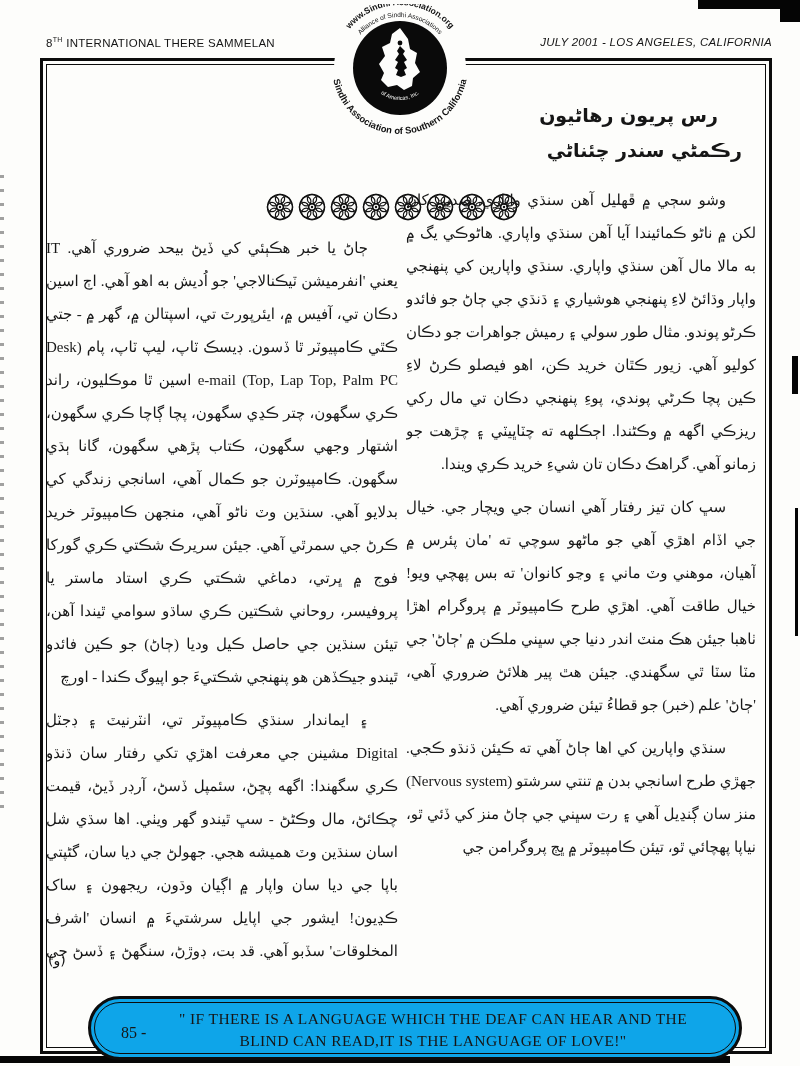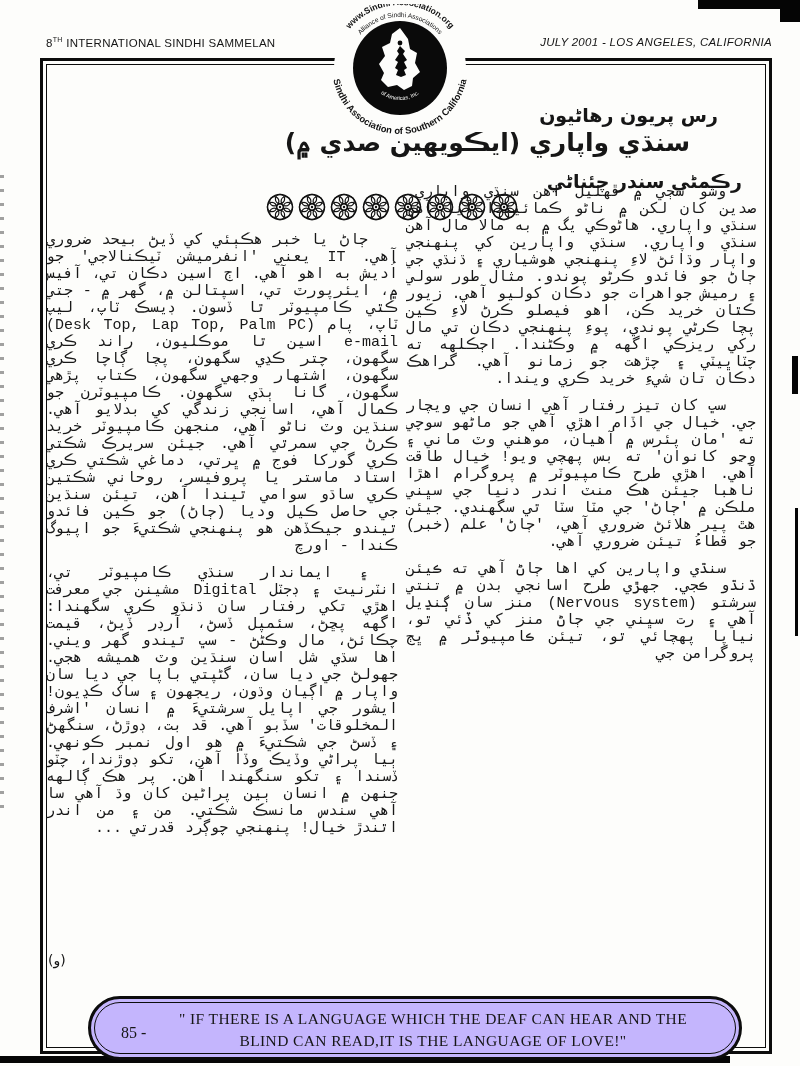--- a/index.html
+++ b/index.html
@@ -27,34 +27,34 @@
   .logo{position:absolute;left:312px;top:4px;width:176px;height:132px;}
   
   .titleblock{position:absolute;left:110px;top:104px;width:580px;text-align:right;direction:rtl;font-family:"DejaVu Sans",sans-serif;}
   .title-kicker{font-size:19px;font-weight:bold;position:relative;left:28px;}
   .title-main{font-size:25px;font-weight:bold;margin-top:2px;}
   .title-author{font-size:19px;font-weight:bold;margin-top:13px;position:relative;left:52px;}
   .ornament{position:absolute;left:266px;top:190px;width:252px;height:34px;}
   
   .col{
     position:absolute;direction:rtl;text-align:justify;
-    font-family:Liberation Mono, monospace;font-size:15px;line-height:17px;
+    font-family:Liberation Serif, serif;font-size:15px;line-height:33px;
     overflow:hidden;color:#181818;
   }
   .col p{margin:0 0 10px 0;text-indent:30px;}
   .col-right{left:406px;top:184px;width:350px;height:800px;}
   .col-left{left:46px;top:232px;width:352px;height:742px;}
   .endmark{
     position:absolute;left:48px;top:952px;width:60px;
     font-family:"DejaVu Sans",sans-serif;font-size:14px;direction:rtl;text-align:left;
   }
   
   .footer-pill{
     position:absolute;left:88px;top:996px;width:648px;height:58px;
-    border:3px solid #0c0c0c;border-radius:32px;background:#c4b5fd;
+    border:3px solid #0c0c0c;border-radius:32px;background:#0ea5e9;
   }
   .footer-pill-inner{
     position:absolute;left:3px;top:3px;right:3px;bottom:3px;
     border:1px solid #0c0c0c;border-radius:27px;
   }
   .pagenum{
     position:absolute;left:26px;top:21px;
     font-family:"Liberation Serif",serif;font-size:16px;
   }
   .quote{
@@ -69,21 +69,21 @@
 <div class="page">
 
   <div class="artifact" style="left:698px;top:0;width:102px;height:9px;"></div>
   <div class="artifact" style="left:780px;top:0;width:20px;height:22px;"></div>
   <div class="left-edge-marks"></div>
   <div class="artifact" style="left:792px;top:356px;width:6px;height:38px;"></div>
   <div class="artifact" style="left:795px;top:508px;width:3px;height:128px;"></div>
   <div class="artifact" style="left:0;top:1056px;width:730px;height:7px;"></div>
 
   <div class="header">
-    <div class="header-left"><span>8</span><sup>TH</sup><span> INTERNATIONAL SINDHI SAMMELAN</span></div>
+    <div class="header-left"><span>8</span><sup>TH</sup><span> INTERNATIONAL THERE SAMMELAN</span></div>
     <div class="header-right">JULY 2001  -  LOS ANGELES, CALIFORNIA</div>
   </div>
 
   <div class="frame">
     <div class="frame-inner"></div>
   </div>
 
   <svg class="logo" viewBox="0 0 176 132">
     <defs>
       <path id="arcTopOuter" d="M 23,66 A 65,65 0 0 1 153,66"></path>
@@ -106,21 +106,20 @@
     <path fill="#fdfdfb" d="M88,24 l-8,6 -2,9 -8,4 3,9 -6,8 5,9 -3,7 7,7 9,-2 7,5 8,-4 1,-8 7,-6 -5,-9 2,-10 -7,-4 -2,-10 z"></path>
     <path fill="#0a0a0a" d="M88,42 l-3,5 2,3 -4,6 3,2 -3,6 3,2 -2,5 5,2 5,-2 -2,-5 3,-2 -3,-6 3,-2 -4,-6 2,-3 z"></path>
     <circle cx="88" cy="39" r="2.4" fill="#0a0a0a"></circle>
     <text font-family="Liberation Sans, sans-serif" font-size="5.6" fill="#fdfdfb">
       <textPath href="#arcBottomInner" startOffset="50%" text-anchor="middle">of Americas, Inc.</textPath>
     </text>
   </svg>
 
   <div class="titleblock">
     <div class="title-kicker">رس پريون رهاڻيون</div>
-    <div class="title-main">سنڌي واپاري (ايڪويهين صدي ۾)</div>
     <div class="title-author">رڪمڻي سندر چئناڻي</div>
   </div>
 
   <svg class="ornament" viewBox="0 0 252 34">
     <defs>
       <g id="rosette">
         <circle cx="0" cy="0" r="12.5" fill="#fdfdfb" stroke="#111" stroke-width="1.4"></circle>
         <circle cx="0" cy="-8" r="4.6" fill="none" stroke="#111" stroke-width="1.2"></circle>
         <circle cx="0" cy="8" r="4.6" fill="none" stroke="#111" stroke-width="1.2"></circle>
         <circle cx="-8" cy="0" r="4.6" fill="none" stroke="#111" stroke-width="1.2"></circle>

